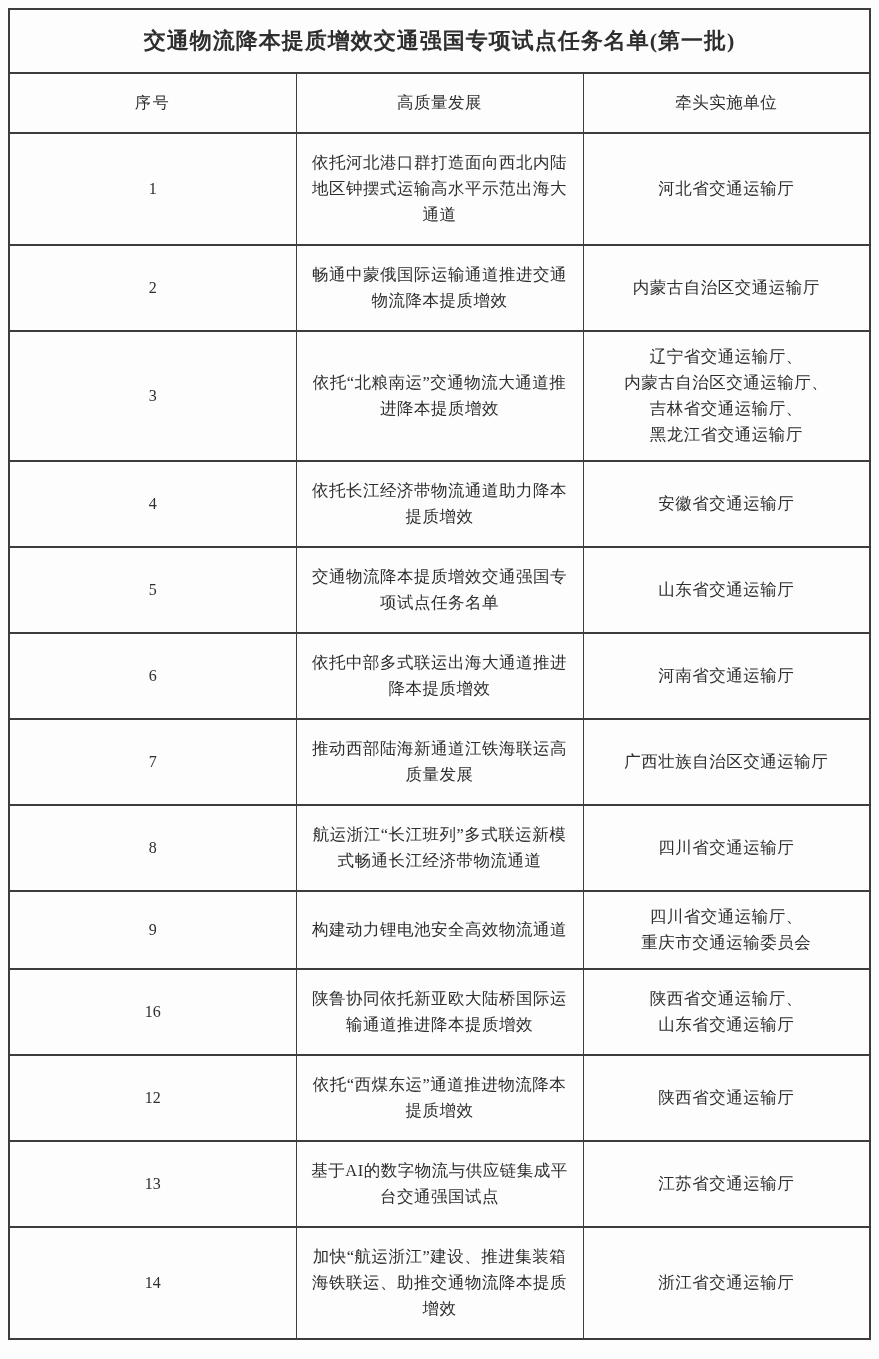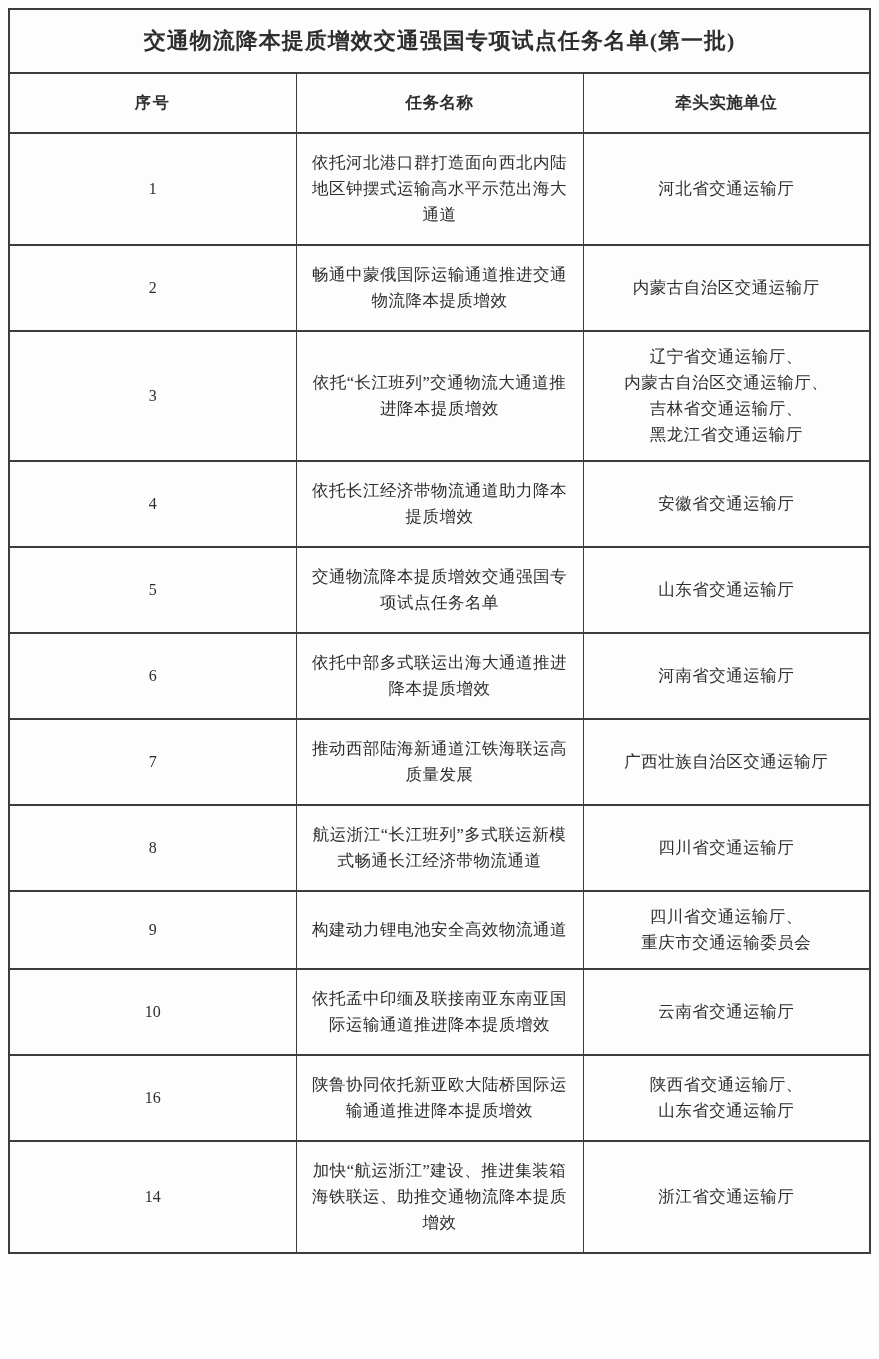--- a/index.html
+++ b/index.html
@@ -34,59 +34,59 @@
   .title-cell {
     font-size: 22px;
     font-weight: bold;
     letter-spacing: 1px;
     color: #1c1c1c;
     height: 64px;
     padding: 6px 10px;
   }
   .header-cell {
     font-size: 17px;
-    font-weight: bold;
+    font-weight: normal;
     height: 58px;
     padding: 4px 6px;
     letter-spacing: 2px;
     margin-left: 36px;
   }
   .col-no    { width: 51px;  font-size: 16px; padding: 16px 4px; }
   .col-task  { width: 584px; font-size: 16.5px; padding: 16px 14px; line-height: 26px; letter-spacing: 0.5px; }
   .col-unit  { width: 228px; font-size: 16.5px; padding: 12px 16px; line-height: 26px; white-space: pre-line; letter-spacing: 0.5px; }
 </style>
 </head>
 <body>
 
 <div class="page">
   <table class="doc-table">
     <thead>
       <tr>
         <th class="title-cell" colspan="3">交通物流降本提质增效交通强国专项试点任务名单(第一批)</th>
       </tr>
       <tr>
         <th class="header-cell col-no">序号</th>
-        <th class="header-cell col-task">任务名称</th>
+        <th class="header-cell col-task">高质量发展</th>
         <th class="header-cell col-unit">牵头实施单位</th>
       </tr>
     </thead>
     <tbody>
         <tr>
           <td class="col-no">1</td>
           <td class="col-task">依托河北港口群打造面向西北内陆地区钟摆式运输高水平示范出海大通道</td>
           <td class="col-unit">河北省交通运输厅</td>
         </tr>
         <tr>
           <td class="col-no">2</td>
           <td class="col-task">畅通中蒙俄国际运输通道推进交通物流降本提质增效</td>
           <td class="col-unit">内蒙古自治区交通运输厅</td>
         </tr>
         <tr>
           <td class="col-no">3</td>
-          <td class="col-task">依托“长江班列”交通物流大通道推进降本提质增效</td>
+          <td class="col-task">依托“北粮南运”交通物流大通道推进降本提质增效</td>
           <td class="col-unit">辽宁省交通运输厅、
 内蒙古自治区交通运输厅、
 吉林省交通运输厅、
 黑龙江省交通运输厅</td>
         </tr>
         <tr>
           <td class="col-no">4</td>
           <td class="col-task">依托长江经济带物流通道助力降本提质增效</td>
           <td class="col-unit">安徽省交通运输厅</td>
         </tr>
@@ -110,29 +110,34 @@
           <td class="col-task">航运浙江“长江班列”多式联运新模式畅通长江经济带物流通道</td>
           <td class="col-unit">四川省交通运输厅</td>
         </tr>
         <tr>
           <td class="col-no">9</td>
           <td class="col-task">构建动力锂电池安全高效物流通道</td>
           <td class="col-unit">四川省交通运输厅、
 重庆市交通运输委员会</td>
         </tr>
         <tr>
-          <td class="col-no">10</td>
-          <td class="col-task">依托孟中印缅及联接南亚东南亚国际运输通道推进降本提质增效</td>
-          <td class="col-unit">云南省交通运输厅</td>
-        </tr>
-        <tr>
           <td class="col-no">16</td>
           <td class="col-task">陕鲁协同依托新亚欧大陆桥国际运输通道推进降本提质增效</td>
           <td class="col-unit">陕西省交通运输厅、
 山东省交通运输厅</td>
+        </tr>
+        <tr>
+          <td class="col-no">12</td>
+          <td class="col-task">依托“西煤东运”通道推进物流降本提质增效</td>
+          <td class="col-unit">陕西省交通运输厅</td>
+        </tr>
+        <tr>
+          <td class="col-no">13</td>
+          <td class="col-task">基于AI的数字物流与供应链集成平台交通强国试点</td>
+          <td class="col-unit">江苏省交通运输厅</td>
         </tr>
         <tr>
           <td class="col-no">14</td>
           <td class="col-task">加快“航运浙江”建设、推进集装箱海铁联运、助推交通物流降本提质增效</td>
           <td class="col-unit">浙江省交通运输厅</td>
         </tr>
       </tbody>
   </table>
 </div>
 

